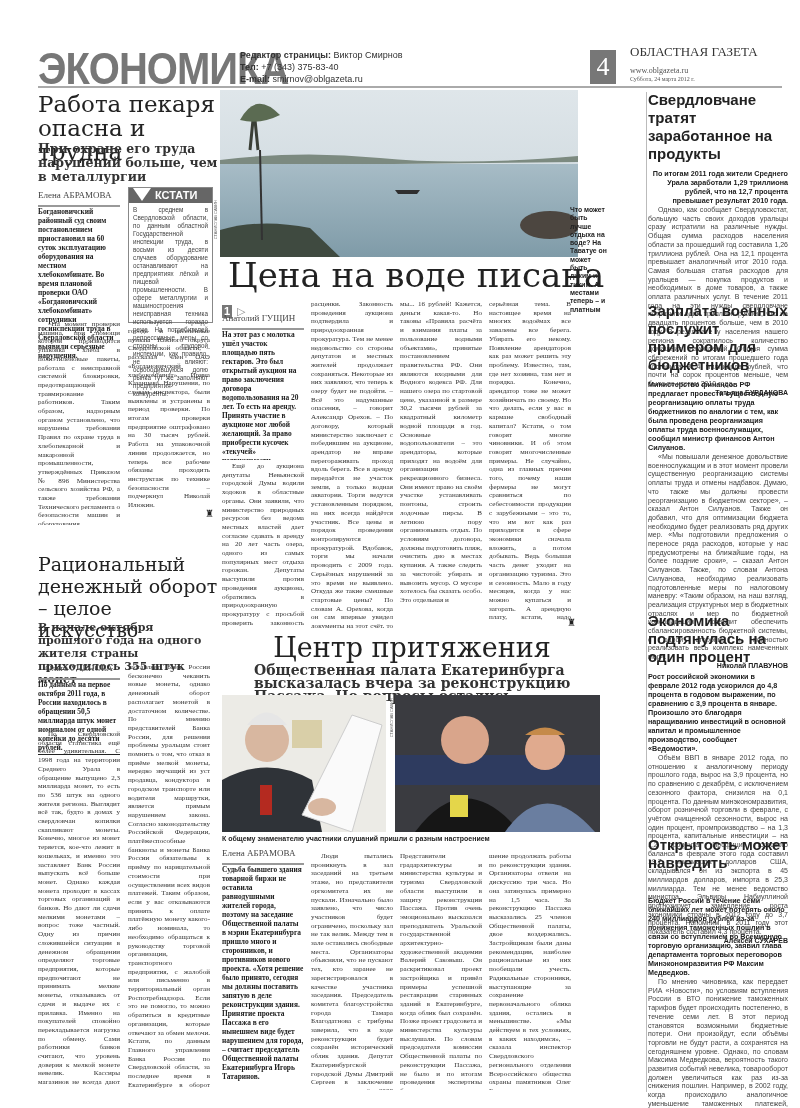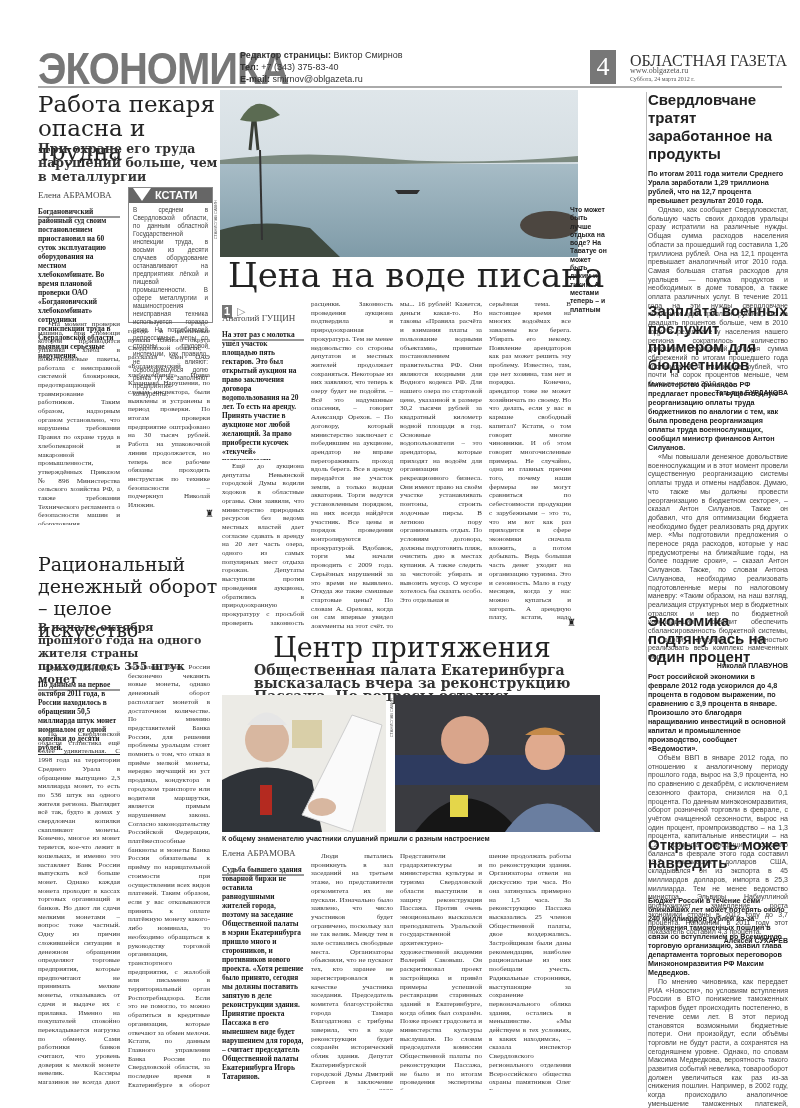--- a/index.html
+++ b/index.html
@@ -3,28 +3,28 @@
 <meta charset="utf-8">
 <style>
   html,body{margin:0;padding:0;background:#fff;}
   body{width:800px;height:1108px;position:relative;overflow:hidden;font-family:"DejaVu Serif",serif;color:#222;}
   .abs{position:absolute;}
   
   .masthead{left:38px;top:44px;font-family:"Liberation Sans",sans-serif;font-weight:bold;font-size:40px;color:#777;letter-spacing:-1px;transform:scaleY(1.1);transform-origin:left top;}
   .editor{left:240px;top:49px;font-family:"Liberation Sans",sans-serif;font-size:9px;line-height:12px;color:#333;}
   .editor b{font-weight:bold;}
   .pagenum{left:590px;top:50px;width:26px;height:34px;background:#777;color:#fff;font-size:26px;text-align:center;line-height:34px;font-family:"Liberation Serif",serif;}
-  .paper-name{left:630px;top:52px;font-family:"Liberation Serif",serif;font-size:16px;color:#333;}
+  .paper-name{left:630px;top:44px;font-family:"Liberation Serif",serif;font-size:13px;color:#333;}
   .paper-url{left:630px;top:66px;font-family:"Liberation Serif",serif;font-size:8px;color:#555;}
   .paper-date{left:630px;top:76px;font-family:"Liberation Serif",serif;font-size:6px;color:#555;}
   .hr-main{left:38px;top:86px;width:744px;height:2px;background:#aaa;}
   
   .h-serif{font-family:"DejaVu Serif",serif;color:#222;font-weight:normal;}
   .sub-serif{font-family:"DejaVu Serif",serif;font-weight:bold;color:#333;}
-  .byline{font-family:"Liberation Serif",serif;font-size:9px;color:#444;border-bottom:2px solid #999;padding-bottom:16px;}
+  .byline{font-family:"Liberation Serif",serif;font-size:9px;color:#444;border-bottom:2px solid #999;padding-bottom:5px;}
   .lead{font-family:"Liberation Serif",serif;font-size:7.4px;line-height:9px;font-weight:bold;color:#222;}
   .body{font-family:"Liberation Serif",serif;font-size:7.1px;line-height:8.7px;color:#333;text-align:justify;}
   .sans-h{font-family:"Liberation Sans",sans-serif;font-weight:bold;color:#222;font-size:15px;line-height:18px;}
   .sans-lead{font-family:"Liberation Sans",sans-serif;font-size:7.2px;line-height:9px;font-weight:bold;color:#222;}
   .sans-body{font-family:"Liberation Sans",sans-serif;font-size:7px;line-height:8.7px;color:#444;text-align:justify;}
   .sign{font-family:"Liberation Sans",sans-serif;font-weight:bold;font-size:7px;color:#222;text-align:right;}
   .kstati-box{border:1px solid #888;}
   .kstati-head{background:#666;color:#fff;font-family:"Liberation Sans",sans-serif;font-weight:bold;font-size:11px;height:15px;line-height:15px;padding-left:26px;position:relative;}
   .kstati-head:before{content:"";position:absolute;left:4px;top:0;border-left:9px solid transparent;border-right:9px solid transparent;border-top:13px solid #fff;}
   .vline{background:#bbb;width:1px;}
@@ -141,21 +141,21 @@
 <div class="abs byline" style="left:222px;top:848px;width:82px;">Елена АБРАМОВА</div>
 <div class="abs lead" style="left:222px;top:865px;width:82px;height:225px;overflow:hidden;">Судьба бывшего здания товарной биржи не оставила равнодушными жителей города, поэтому на заседание Общественной палаты в мэрии Екатеринбурга пришло много и сторонников, и противников нового проекта. «Хотя решение было принято, сегодня мы должны поставить запятую в деле реконструкции здания. Принятие проекта Пассажа в его нынешнем виде будет нарушением для города, – считает председатель Общественной палаты Екатеринбурга Игорь Татаринов.</div>
 <div class="abs body" style="left:311px;top:852px;width:82px;height:238px;overflow:hidden;text-indent:10px;">Люди пытались проникнуть в зал заседаний на третьем этаже, но представители оргкомитета их не пускали. Изначально было заявлено, что число участников будет ограничено, поскольку зал не так велик. Между тем в зале оставались свободные места. Организаторы объясняли, что не пускают тех, кто заранее не зарегистрировался в качестве участника заседания. Председатель комитета благоустройства города Тамара Благодатнова с трибуны заверила, что в ходе реконструкции будет сохранён исторический облик здания. Депутат Екатеринбургской городской Думы Дмитрий Сергеев в заключение напомнил, что ещё в 2008 году проект реконструкции был одобрен.</div>
 <div class="abs body" style="left:400px;top:852px;width:82px;height:238px;overflow:hidden;">Представители градархитектуры и министерства культуры и туризма Свердловской области выступили в защиту реконструкции Пассажа. Против очень эмоционально высказался преподаватель Уральской государственной архитектурно-художественной академии Валерий Саковыш. Он раскритиковал проект застройщика и привёл примеры успешной реставрации старинных зданий в Екатеринбурге, когда облик был сохранён. Позже проект градсовета и министерства культуры выслушали. По словам председателя комиссии Общественной палаты по реконструкции Пассажа, не было и по итогам проведения экспертизы большинства членов.</div>
 <div class="abs body" style="left:489px;top:852px;width:82px;height:238px;overflow:hidden;">шение продолжать работы по реконструкции здания. Организаторы отвели на дискуссию три часа. Но она затянулась примерно на 1,5 часа. За реконструкцию Пассажа высказались 25 членов Общественной палаты, двое воздержались. Застройщикам были даны рекомендации, наиболее рациональные из них пообещали учесть. Радикальные сторонники, выступающие за сохранение первоначального облика здания, остались в меньшинстве. «Мы действуем в тех условиях, в каких находимся», – сказала инспектор Свердловского регионального отделения Всероссийского общества охраны памятников Олег Букин.</div>
 
 <div class="abs vline" style="left:646px;top:92px;height:1000px;"></div>
 
 <div class="abs" style="left:648px;top:91px;width:140px;">
   <div class="sans-h">Свердловчане тратят заработанное на продукты</div>
-  <div class="sans-lead" style="margin-top:6px;">По итогам 2011 года жители Среднего Урала заработали 1,29 триллиона рублей, что на 12,7 процента превышает результат 2010 года.</div>
+  <div class="sans-lead" style="margin-top:6px;text-align:right;">По итогам 2011 года жители Среднего Урала заработали 1,29 триллиона рублей, что на 12,7 процента превышает результат 2010 года.</div>
   <div class="sans-body" style="text-indent:10px;margin-top:1px;">Однако, как сообщает Свердловскстат, большую часть своих доходов уральцы сразу истратили на различные нужды. Общая сумма расходов населения области за прошедший год составила 1,26 триллиона рублей. Она на 12,1 процента превышает аналогичный итог 2010 года. Самая большая статья расходов для уральцев — покупка продуктов и необходимых в доме товаров, а также оплата различных услуг. В течение 2011 года на эти нужды свердловчане потратили один триллион рублей, что на двадцать процентов больше, чем в 2010 году. В результате у населения нашего региона сократилось количество домашних накоплений. Общая сумма сбережений по итогам прошедшего года составила 81,4 миллиарда рублей, что почти на сорок процентов меньше, чем было по итогам 2010 года.</div>
   <div class="sign">Татьяна БУРДАКОВА</div>
 </div>
 
 <div class="abs" style="left:648px;top:302px;width:140px;">
   <div class="sans-h">Зарплата военных послужит примером для бюджетников</div>
   <div class="sans-lead" style="margin-top:6px;">Министерство финансов РФ предлагает провести существенную реорганизацию оплаты труда бюджетников по аналогии с тем, как была проведена реорганизация оплаты труда военнослужащих, сообщил министр финансов Антон Силуанов.</div>
   <div class="sans-body" style="text-indent:10px;margin-top:1px;">«Мы повышали денежное довольствие военнослужащим и в этот момент провели существенную реорганизацию системы оплаты труда и отмены надбавок. Думаю, что также мы должны провести реорганизацию в бюджетном секторе», – сказал Антон Силуанов. Также он добавил, что для оптимизации бюджета необходимо будет реализовать ряд других мер. «Мы подготовили предложения о переносе ряда расходов, которые у нас предусмотрены на ближайшие годы, на более поздние сроки», – сказал Антон Силуанов. Также, по словам Антона Силуанова, необходимо реализовать подготовленные меры по налоговому маневру: «Таким образом, на наш взгляд, реализация структурных мер в бюджетных отраслях и мер по бюджетной консолидации позволит обеспечить сбалансированность бюджетной системы, с одной стороны, и полностью реализовать весь комплекс намеченных мер».</div>
   <div class="sign">Николай ПЛАВУНОВ</div>
 </div>

